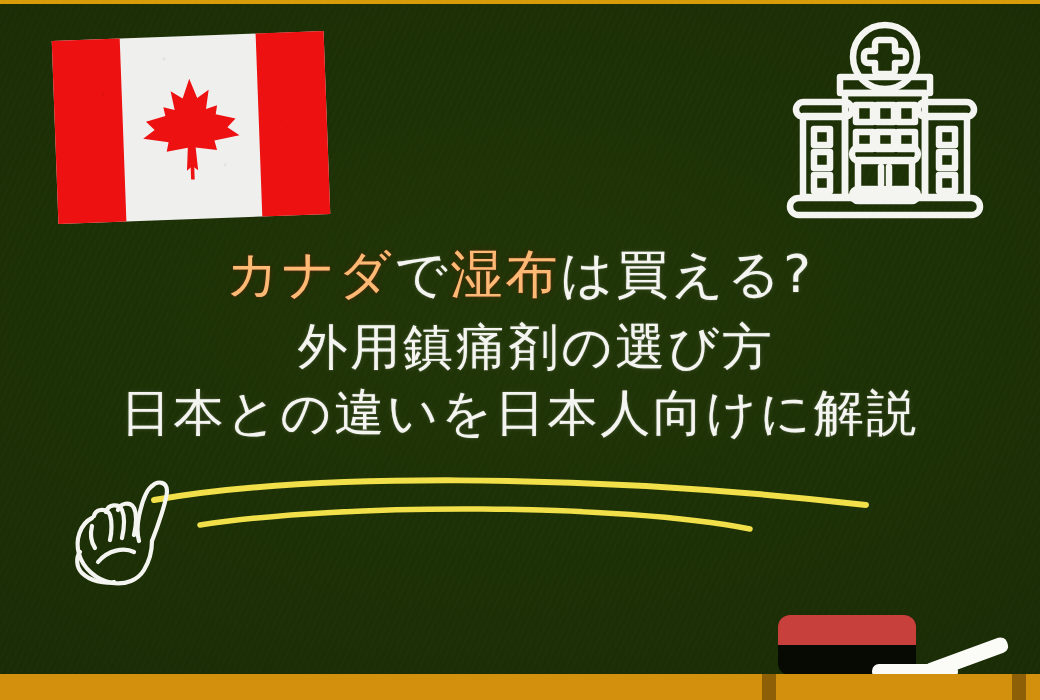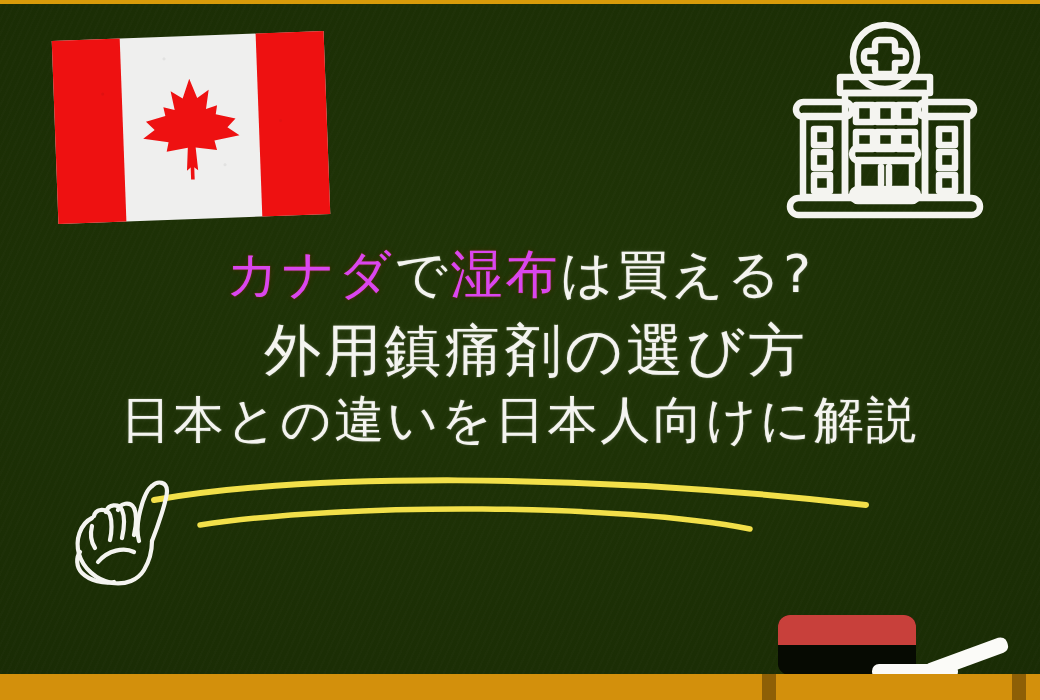--- a/index.html
+++ b/index.html
@@ -79,23 +79,23 @@
     font-family:"DejaVu Sans", sans-serif;
   }
   #title .line {
     display:block;
     white-space:nowrap;
     letter-spacing:.055em;
     line-height:1.0;
     text-shadow:0 0 1.5px rgba(255,255,255,.45), 0 0 6px rgba(255,255,255,.10);
   }
   #title .l1 { font-size:52px; margin-bottom:22px; }
-  #title .l2 { font-size:57px; margin-bottom:20px;padding-left:32px; }
+  #title .l2 { font-size:50px; margin-bottom:20px;padding-left:32px; }
   #title .l3 { font-size:50px;font-family:Liberation Mono, monospace; }
-  #title .accent { color:#d946ef; text-shadow:0 0 1.5px rgba(255,60,60,.5), 0 0 7px rgba(255,0,0,.12); }
+  #title .accent { color:#fdba74; text-shadow:0 0 1.5px rgba(255,60,60,.5), 0 0 7px rgba(255,0,0,.12); }
 
   
   #underline { position:absolute; left:150px; top:468px; width:720px; height:82px; }
 
   
   #eraser {
     position:absolute; left:778px; top:615px; width:138px; height:60px;
     border-radius:12px;
     overflow:hidden;
     background:#060a02;

